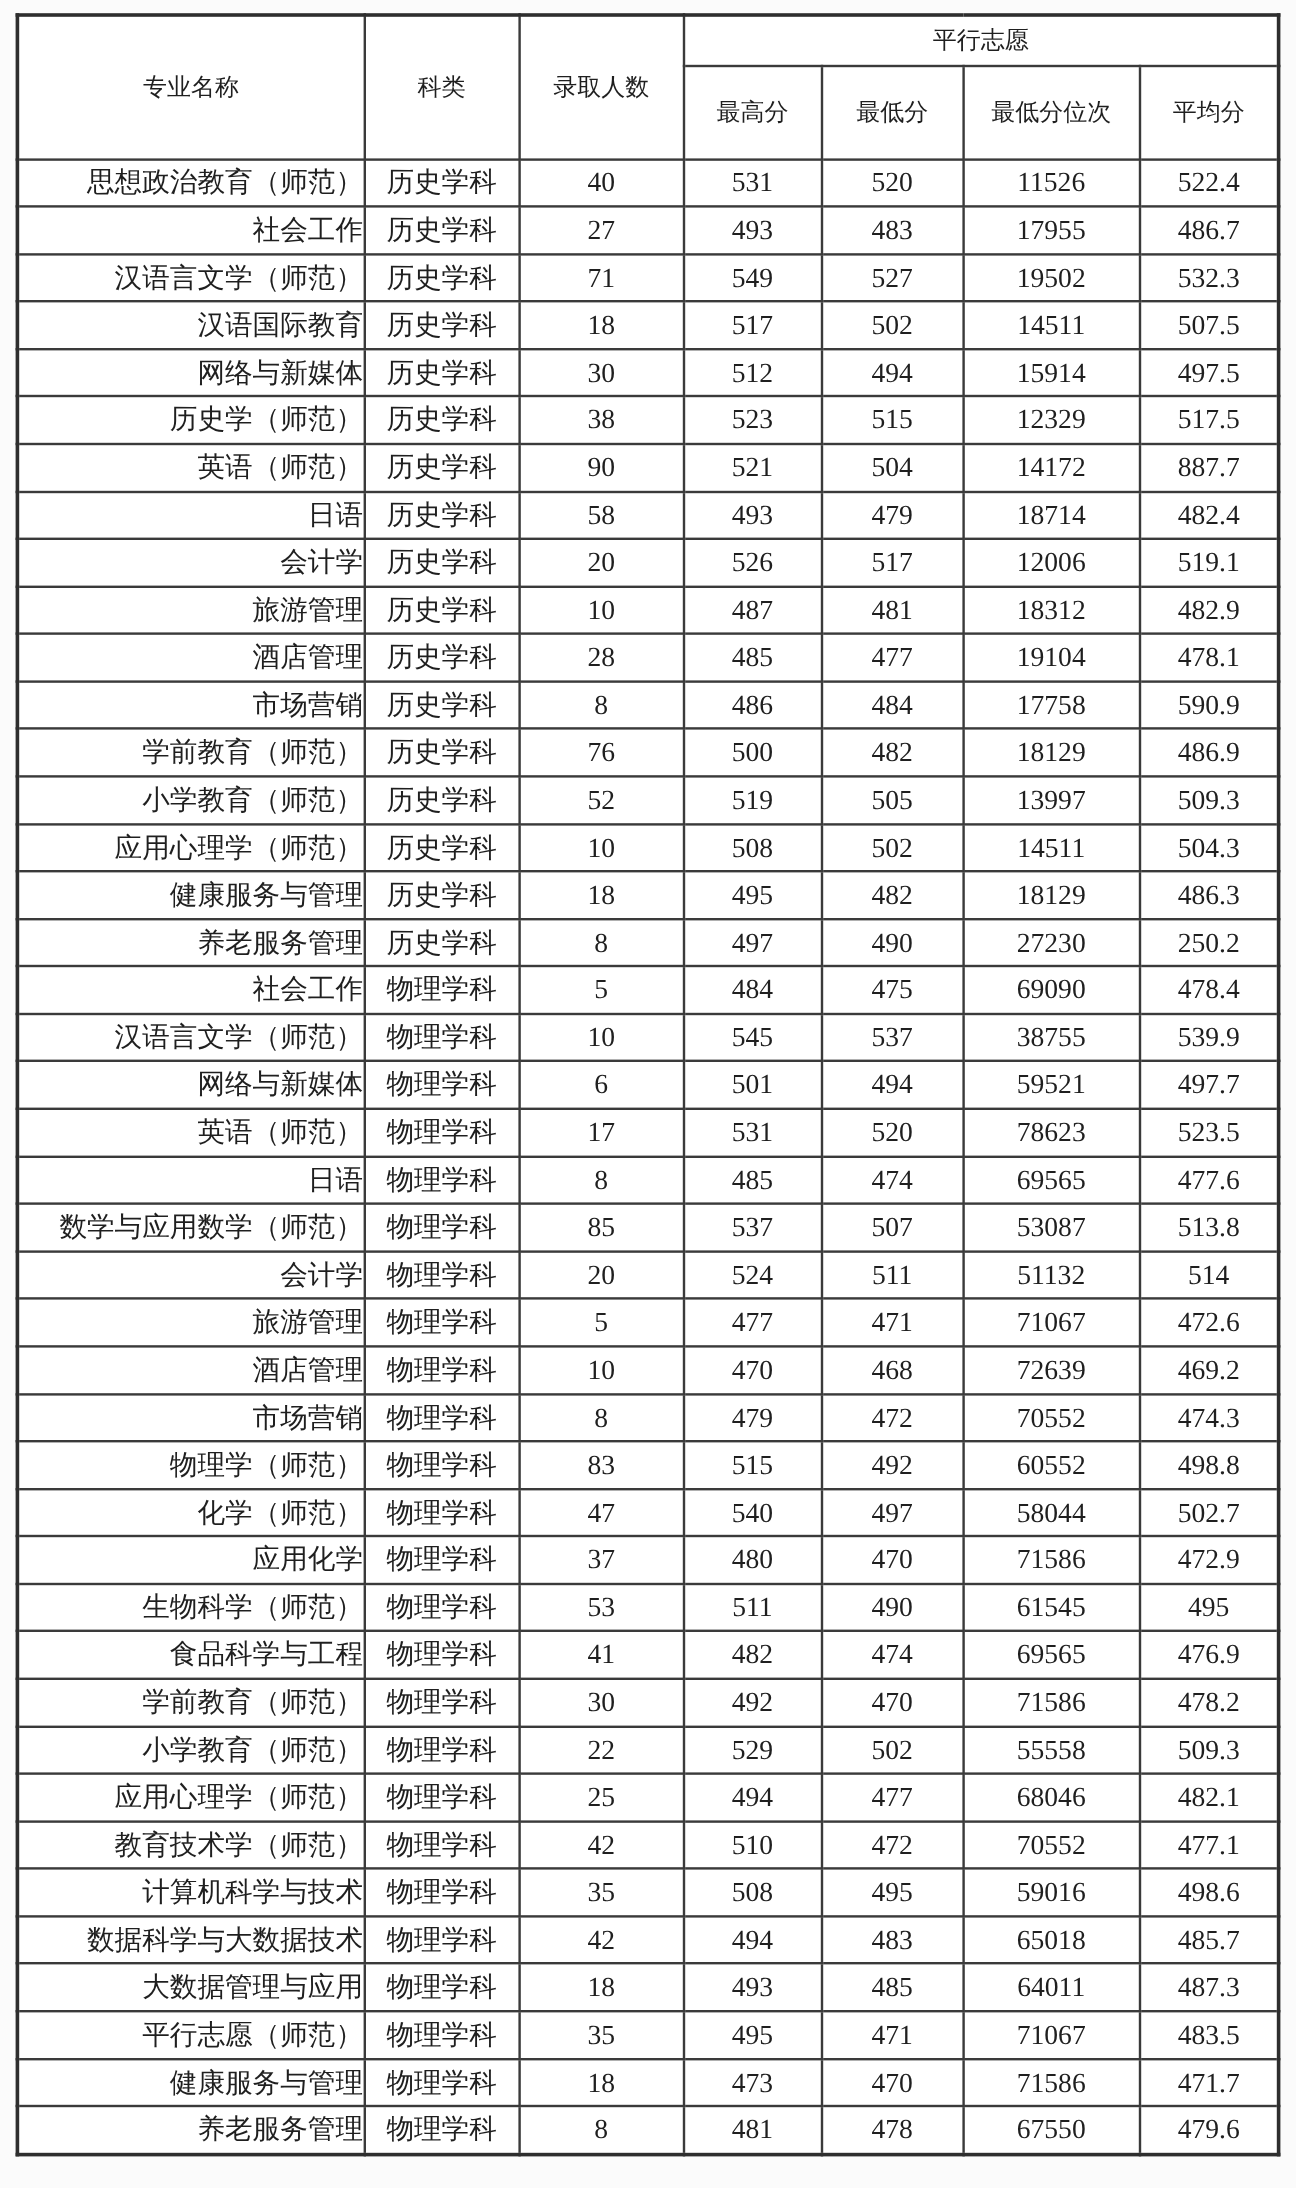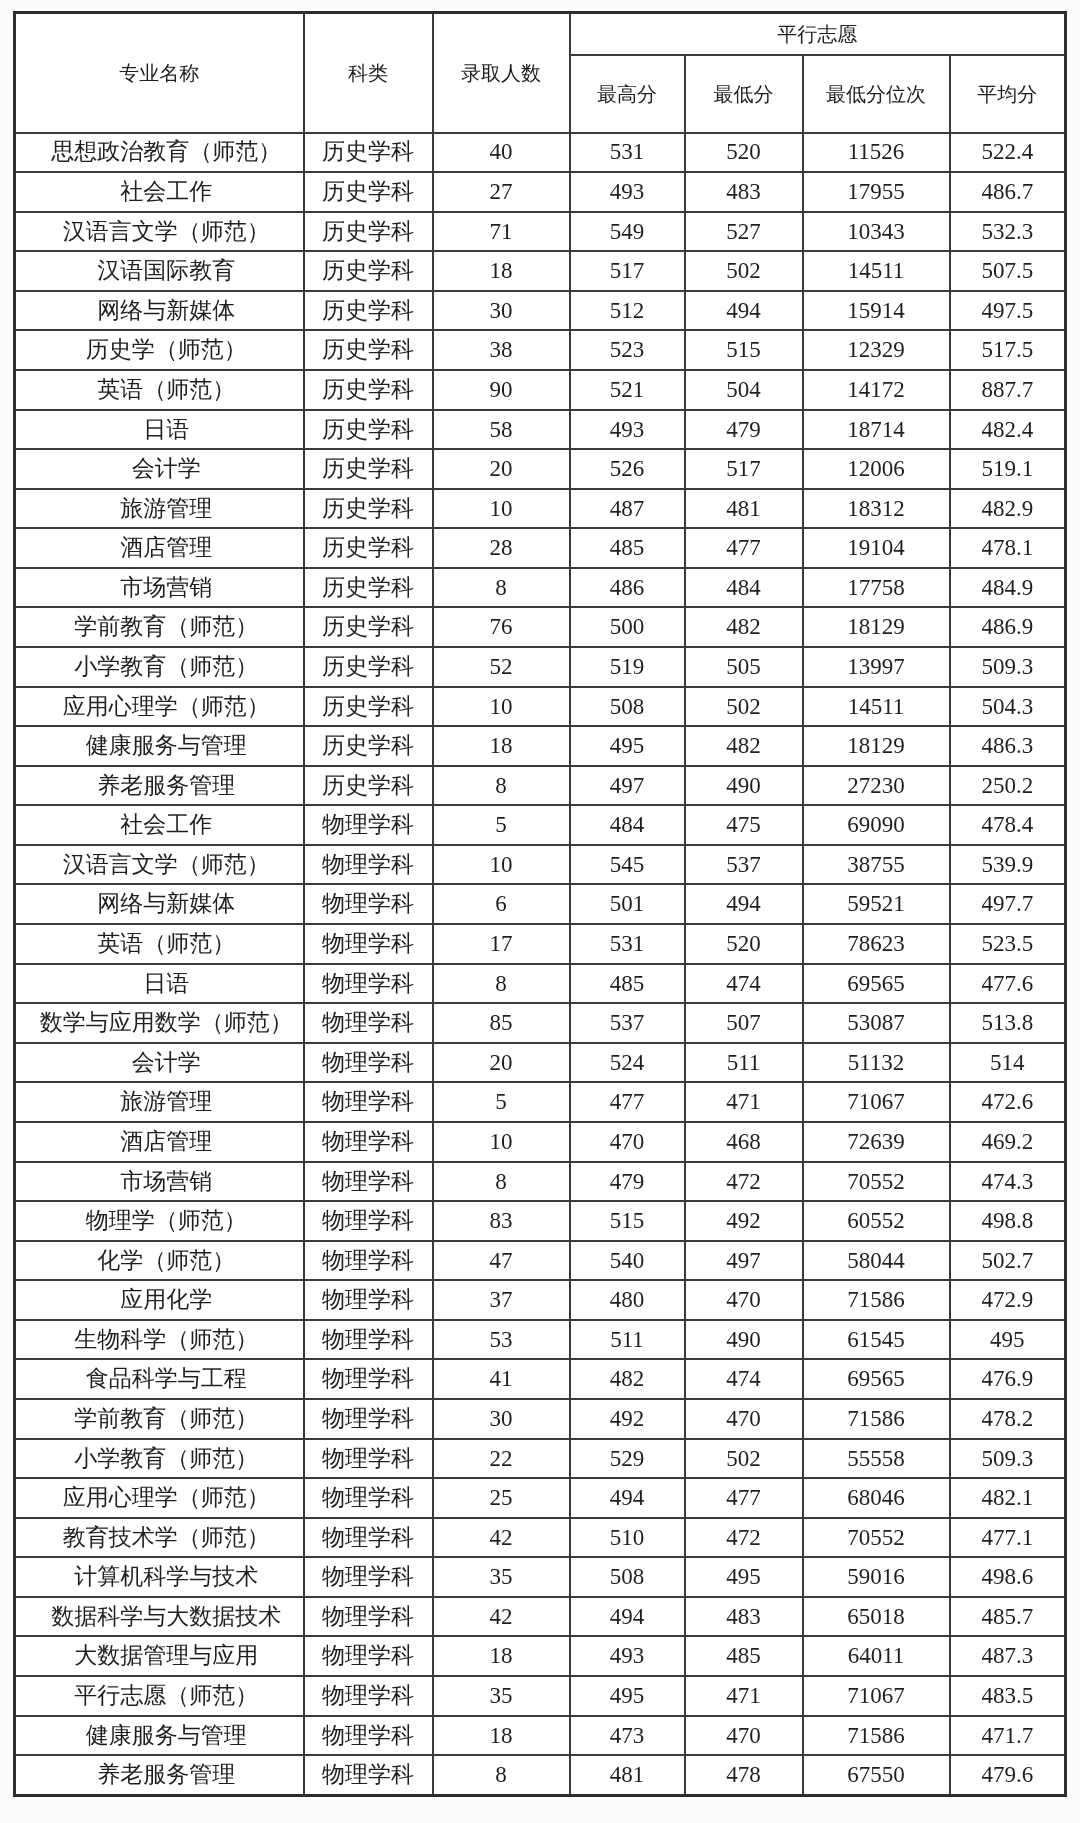--- a/index.html
+++ b/index.html
@@ -40,21 +40,21 @@
     line-height:1.5;
   }
   .score-table td{
     font-size:23px;
     line-height:1.2;
   }
   tr.group-row{height:42px;}
   tr.sub-row{height:78px;}
   th.col-rank-h{padding:0 4px;}
   td.major-cell{
-    text-align:center;
+    text-align:right;
     padding-left:14px;
   }
   col.c-major{width:289px;}
   col.c-category{width:129px;}
   col.c-admitted{width:137px;}
   col.c-max{width:115px;}
   col.c-min{width:118px;}
   col.c-rank{width:147px;}
   col.c-avg{width:116px;}
 </style>
@@ -104,21 +104,21 @@
           <td>483</td>
           <td>17955</td>
           <td>486.7</td>
         </tr>
         <tr>
           <td class="major-cell">汉语言文学（师范）</td>
           <td>历史学科</td>
           <td>71</td>
           <td>549</td>
           <td>527</td>
-          <td>10343</td>
+          <td>19502</td>
           <td>532.3</td>
         </tr>
         <tr>
           <td class="major-cell">汉语国际教育</td>
           <td>历史学科</td>
           <td>18</td>
           <td>517</td>
           <td>502</td>
           <td>14511</td>
           <td>507.5</td>
@@ -186,21 +186,21 @@
           <td>19104</td>
           <td>478.1</td>
         </tr>
         <tr>
           <td class="major-cell">市场营销</td>
           <td>历史学科</td>
           <td>8</td>
           <td>486</td>
           <td>484</td>
           <td>17758</td>
-          <td>484.9</td>
+          <td>590.9</td>
         </tr>
         <tr>
           <td class="major-cell">学前教育（师范）</td>
           <td>历史学科</td>
           <td>76</td>
           <td>500</td>
           <td>482</td>
           <td>18129</td>
           <td>486.9</td>
         </tr>

